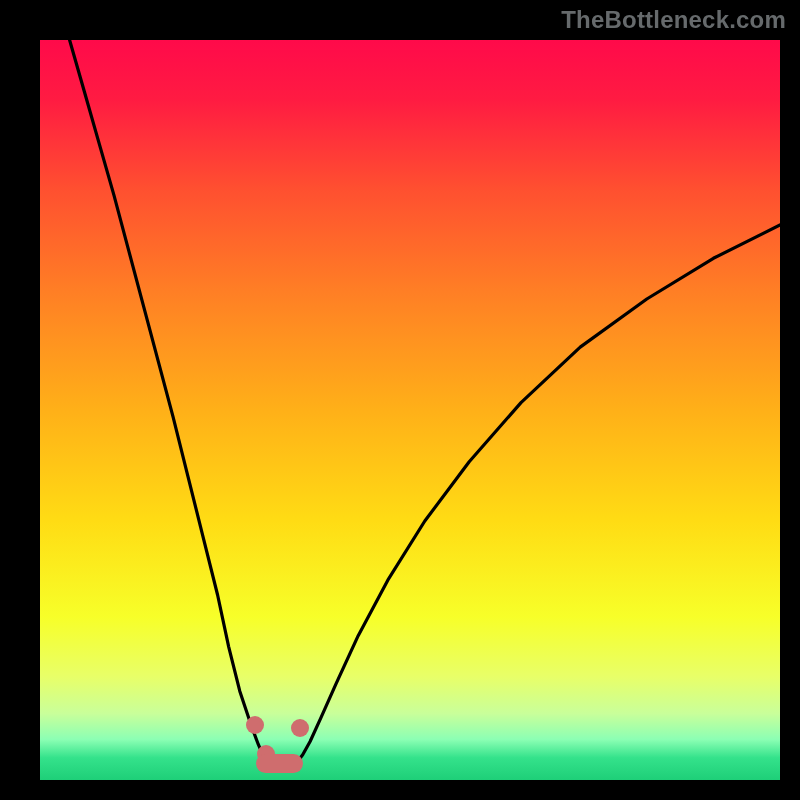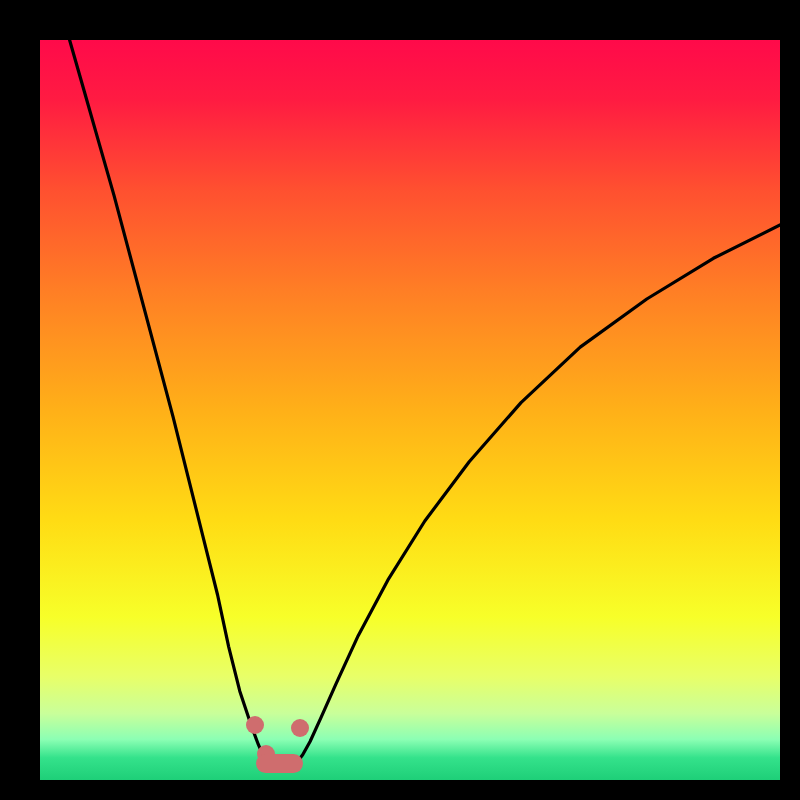--- a/index.html
+++ b/index.html
@@ -56,20 +56,21 @@
     font-size: 24px;
     font-weight: 600;
     letter-spacing: 0.2px;
     user-select: none;
   }
 </style>
 </head>
 <body>
 
 <div id="frame">
+  <div id="watermark">TheBottleneck.com</div>
   <div id="plot">
     <div id="gradient" style="background: linear-gradient(rgb(255, 10, 74) 0%, rgb(255, 27, 66) 8%, rgb(255, 79, 48) 20%, rgb(255, 130, 36) 35%, rgb(255, 176, 24) 50%, rgb(255, 220, 20) 65%, rgb(247, 255, 41) 78%, rgb(232, 255, 104) 86%, rgb(201, 255, 154) 91%, rgb(140, 255, 180) 94.5%, rgb(52, 226, 139) 97%, rgb(30, 207, 120) 100%);"></div>
     <svg id="curve-svg" viewBox="0 0 740 740" preserveAspectRatio="none">
       <path id="curve-path" fill="none" stroke="#000" stroke-width="3.2" stroke-linecap="round" stroke-linejoin="round" d="M29.60,0.00 L44.40,51.80 L59.20,103.60 L74.00,155.40 L88.80,210.90 L103.60,266.40 L118.40,321.90 L133.20,377.40 L148.00,436.60 L162.80,495.80 L177.60,555.00 L188.70,606.80 L199.80,651.20 L210.90,684.50 L218.30,704.48 L223.48,716.32 L227.92,721.50 L227.92,721.50 L233.10,724.46 L239.02,725.57 L244.94,725.57 L250.86,724.46 L257.52,721.50 L257.52,721.50 L262.70,714.84 L270.10,701.52 L281.20,677.10 L296.00,643.80 L318.20,595.70 L347.80,540.20 L384.80,481.00 L429.20,421.80 L481.00,362.60 L540.20,307.10 L606.80,259.00 L673.40,218.30 L740.00,185.00"></path>
     </svg>
 
   <div class="marker" style="left: 214.6px; top: 684.5px;"></div>
       <div class="marker" style="left: 225.7px; top: 714.1px;"></div>
       <div class="marker" style="left: 260.48px; top: 688.2px;"></div>
       <div class="pill" style="left: 216.08px; width: 46.62px; top: 714.1px; height: 19.24px; border-radius: 9.62px;"></div>

